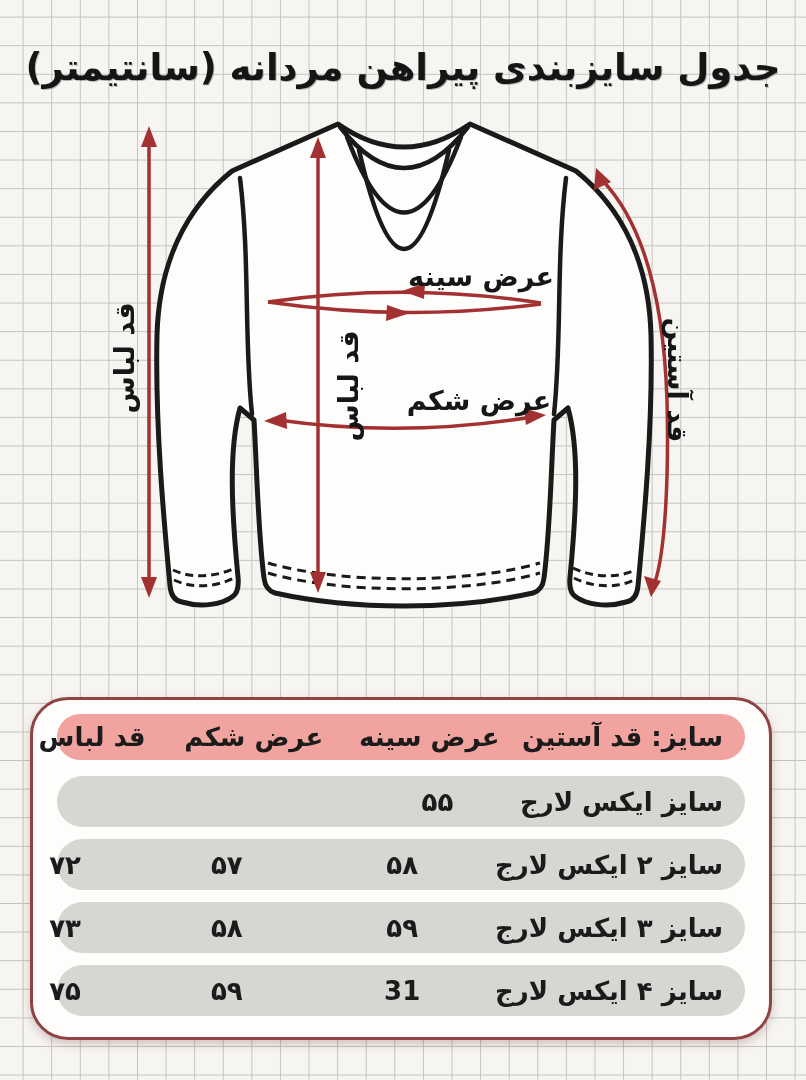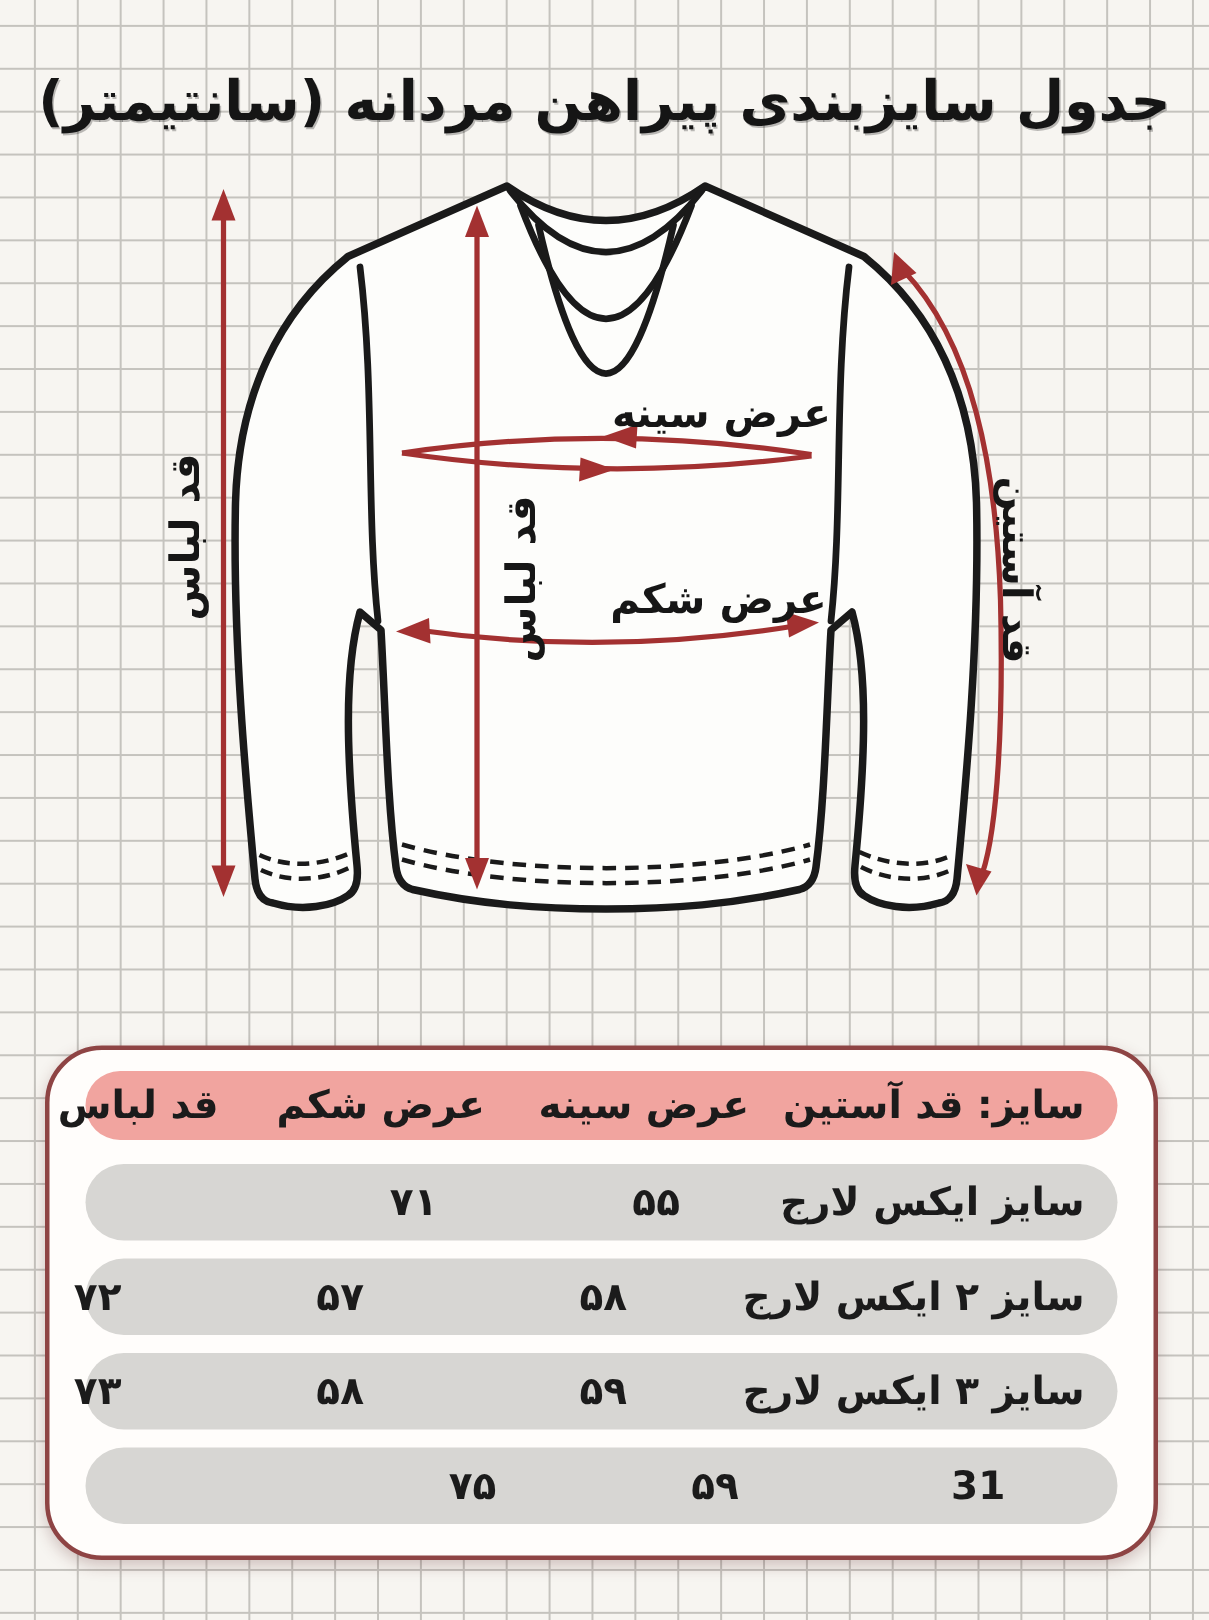--- a/index.html
+++ b/index.html
@@ -152,37 +152,37 @@
     <div class="pill header">
       <div class="cell c-size">سایز: قد آستین</div>
       <div class="cell c-chest">عرض سینه</div>
       <div class="cell c-belly">عرض شکم</div>
       <div class="cell c-len">قد لباس</div>
     </div>
 
     <div class="pill row">
       <div class="cell c-size">سایز ایکس لارج</div>
       <div class="cell c-belly">۵۵</div>
-      <div class="cell c-len">۷۱</div>
     </div>
 
     <div class="pill row">
       <div class="cell c-size">سایز ۲ ایکس لارج</div>
       <div class="cell c-chest">۵۸</div>
       <div class="cell c-belly">۵۷</div>
       <div class="cell c-len">۷۲</div>
     </div>
 
     <div class="pill row">
       <div class="cell c-size">سایز ۳ ایکس لارج</div>
       <div class="cell c-chest">۵۹</div>
       <div class="cell c-belly">۵۸</div>
       <div class="cell c-len">۷۳</div>
     </div>
 
     <div class="pill row">
+      <div class="cell c-size">سایز ۴ ایکس لارج</div>
       <div class="cell c-chest">31</div>
       <div class="cell c-belly">۵۹</div>
       <div class="cell c-len">۷۵</div>
     </div>
 
   </div>
 </div>
 
 </body></html>

